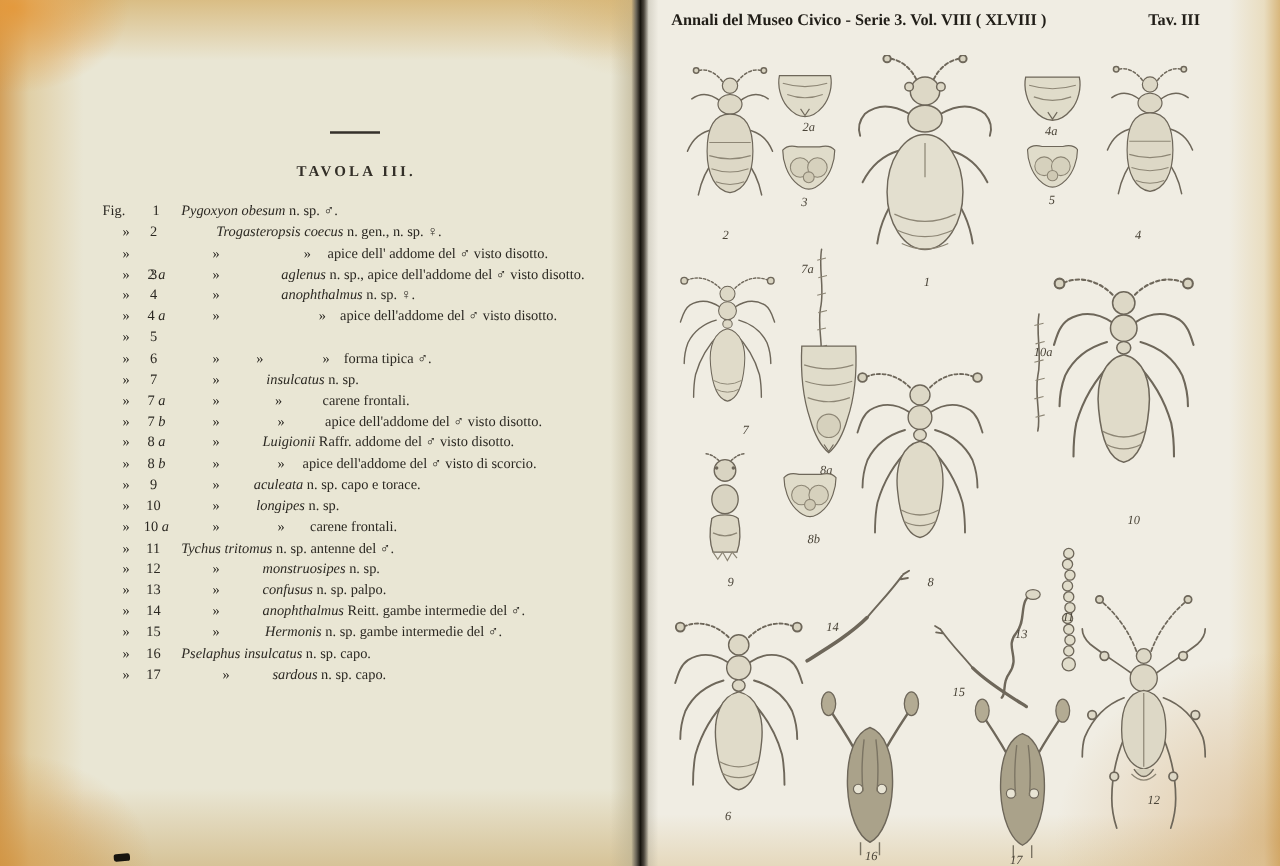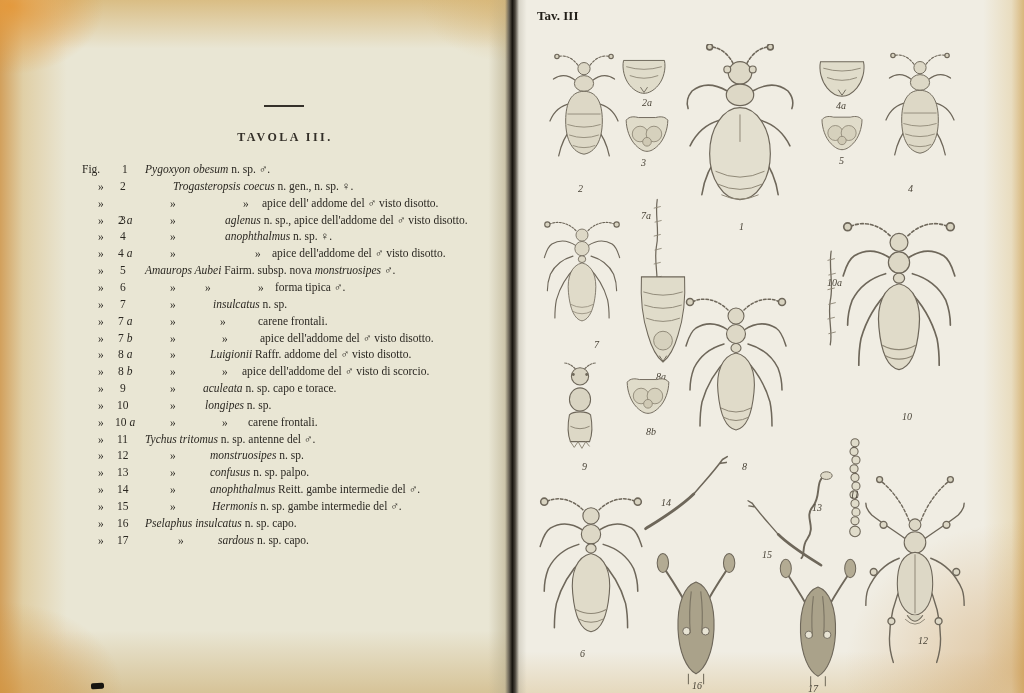--- a/index.html
+++ b/index.html
@@ -53,20 +53,21 @@
 <div class="scan">
 
   <div class="page-left">
     <div class="title-rule"></div>
     <div class="subhead">TAVOLA III.</div>
     <div class="ink-mark"></div>
   </div>
 
   <div class="page-right">
     <div class="plate-header">
+      <span>Annali del Museo Civico - Serie 3. Vol. VIII ( XLVIII )</span>
       <span>Tav. III</span>
     </div>
   </div>
 
   <div class="gutter"></div>
 
   <div id="fig-list">
       <span class="cell" style="left: 82px; top: 163px;"><span>Fig.</span></span>
       <span class="cell" style="left: 122px; top: 163px;"><span>1</span></span>
       <span class="cell" style="left: 145px; top: 163px;"><span class="it">Pygoxyon obesum</span><span> n. sp. ♂.</span></span>
@@ -86,21 +87,20 @@
       <span class="cell" style="left: 120px; top: 230.4px;"><span>4</span></span>
       <span class="cell" style="left: 170px; top: 230.4px;"><span>»</span></span>
       <span class="cell" style="left: 225px; top: 230.4px;"><span class="it">anophthalmus</span><span> n. sp. ♀.</span></span>
       <span class="cell" style="left: 98px; top: 247.25px;"><span>»</span></span>
       <span class="cell" style="left: 118px; top: 247.25px;"><span>4 </span><span class="it">a</span></span>
       <span class="cell" style="left: 170px; top: 247.25px;"><span>»</span></span>
       <span class="cell" style="left: 255px; top: 247.25px;"><span>»</span></span>
       <span class="cell" style="left: 272px; top: 247.25px;"><span>apice dell'addome del ♂ visto disotto.</span></span>
       <span class="cell" style="left: 98px; top: 264.1px;"><span>»</span></span>
       <span class="cell" style="left: 120px; top: 264.1px;"><span>5</span></span>
-      <span class="cell" style="left: 145px; top: 264.1px;"><span class="it">Amaurops Aubei</span><span> Fairm. subsp. nova </span><span class="it">monstruosipes</span><span> ♂.</span></span>
       <span class="cell" style="left: 98px; top: 280.95px;"><span>»</span></span>
       <span class="cell" style="left: 120px; top: 280.95px;"><span>6</span></span>
       <span class="cell" style="left: 170px; top: 280.95px;"><span>»</span></span>
       <span class="cell" style="left: 205px; top: 280.95px;"><span>»</span></span>
       <span class="cell" style="left: 258px; top: 280.95px;"><span>»</span></span>
       <span class="cell" style="left: 275px; top: 280.95px;"><span>forma tipica ♂.</span></span>
       <span class="cell" style="left: 98px; top: 297.8px;"><span>»</span></span>
       <span class="cell" style="left: 120px; top: 297.8px;"><span>7</span></span>
       <span class="cell" style="left: 170px; top: 297.8px;"><span>»</span></span>
       <span class="cell" style="left: 213px; top: 297.8px;"><span class="it">insulcatus</span><span> n. sp.</span></span>

